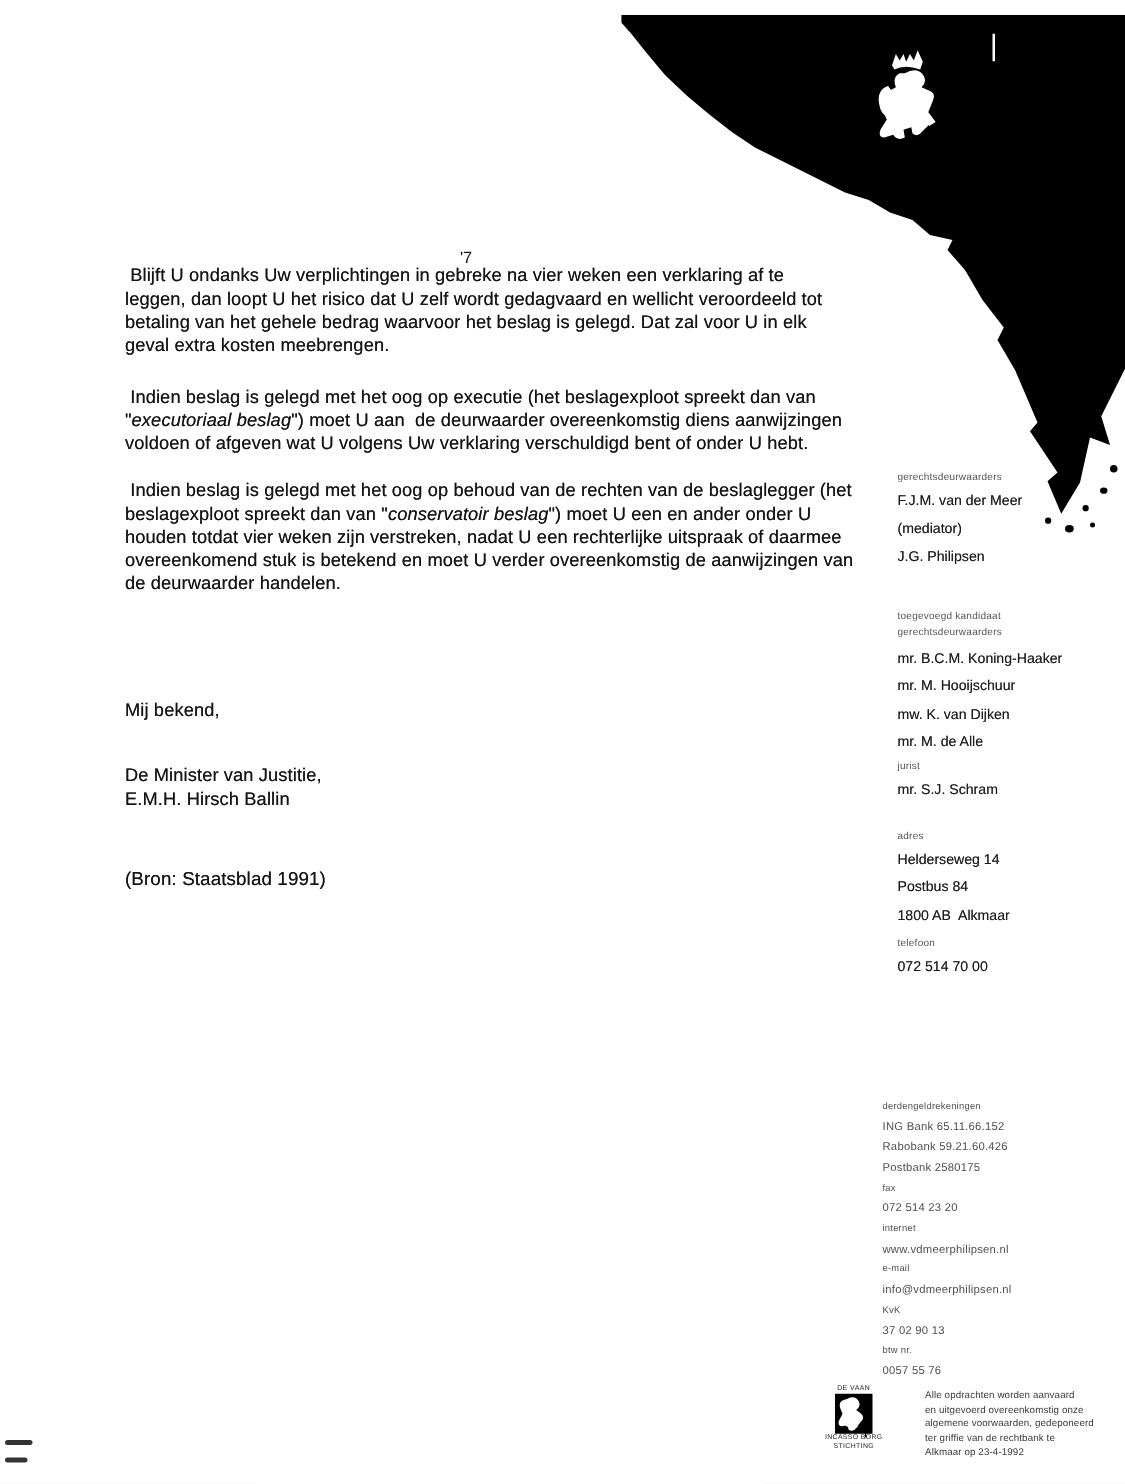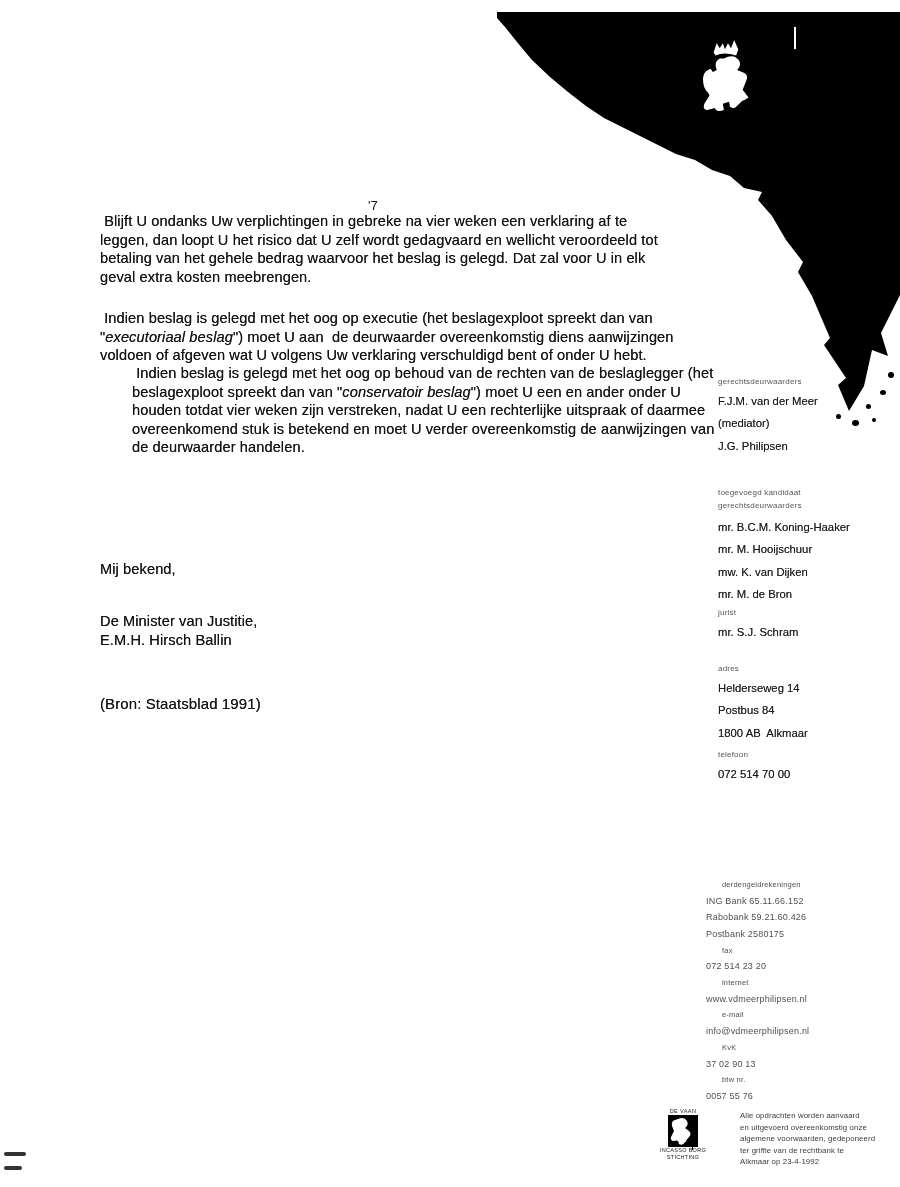--- a/index.html
+++ b/index.html
@@ -16,36 +16,36 @@
   .speck{position:absolute;background:#000;border-radius:50%;}
   #white-tick{position:absolute;left:794px;top:27px;width:2px;height:22px;background:#fff;}
   #crest{position:absolute;left:693px;top:36px;width:72px;height:76px;}
 
   
   .para{position:absolute;left:100px;font-size:14.6px;line-height:18.6px;letter-spacing:.1px;
         white-space:pre-wrap;text-shadow:0 0 .4px rgba(0,0,0,.75);}
   #pagenum{position:absolute;left:368px;top:198px;font-size:13px;}
   #p1{top:212px;width:566px;}
   #p2{top:309px;width:576px;}
-  #p3{top:364px;width:586px;margin-left:32px;}
+  #p3{top:384px;width:586px;}
   #bijlage{top:496px;width:420px;}
   #mijbekend{top:560px;width:300px;}
   #minister{top:612px;width:320px;}
   #bron{top:695px;width:320px;font-size:15px;}
   .it{font-style:italic;}
 
   
   .side{position:absolute;left:706px;width:180px;margin-left:12px;}
   .side .lbl{font-size:8px;color:#555;letter-spacing:.2px;margin-bottom:4px;white-space:pre-wrap;}
   .side .line{font-size:11.3px;color:#1c1c1c;line-height:22.3px;white-space:pre-wrap;
               text-shadow:0 0 .4px rgba(0,0,0,.6);}
 
   
   #footer-right{position:absolute;left:706px;top:877px;width:180px;color:#4f4f4f;}
-  #footer-right .lbl{font-size:7.5px;line-height:15.8px;letter-spacing:.2px;margin-left:16px;}
+  #footer-right .lbl{font-size:7.5px;line-height:15.8px;letter-spacing:.2px;}
   #footer-right .val{font-size:9px;line-height:16.6px;letter-spacing:.2px;}
 
   
   #logo-wrap{position:absolute;left:650px;top:1108px;width:66px;text-align:center;}
   #logo-top{font-size:5.5px;letter-spacing:.4px;color:#222;}
   #logo-box{position:relative;margin:1px auto 0;width:30px;height:32px;background:#000;}
   #logo-rule{position:absolute;left:40px;top:8px;width:1px;height:32px;background:#000;}
   .logo-cap{font-size:5.5px;letter-spacing:.3px;color:#222;line-height:6.5px;}
   #fineprint{position:absolute;left:720px;top:1110px;width:170px;font-size:7.8px;
              line-height:11.6px;color:#3a3a3a;letter-spacing:.1px;}
@@ -96,21 +96,21 @@
       </div>
   </div>
 
   <div class="side" style="top:486px;">
     <div class="lbl" style="white-space:pre-wrap;line-height:13px;">toegevoegd kandidaat
 gerechtsdeurwaarders</div>
     <div>
         <div class="line">mr. B.C.M. Koning-Haaker</div>
         <div class="line">mr. M. Hooijschuur</div>
         <div class="line">mw. K. van Dijken</div>
-        <div class="line">mr. M. de Bron</div>
+        <div class="line">mr. M. de Alle</div>
       </div>
   </div>
 
   <div class="side" style="top:608px;">
     <div class="lbl">jurist</div>
     <div>
         <div class="line">mr. S.J. Schram</div>
       </div>
   </div>
 

